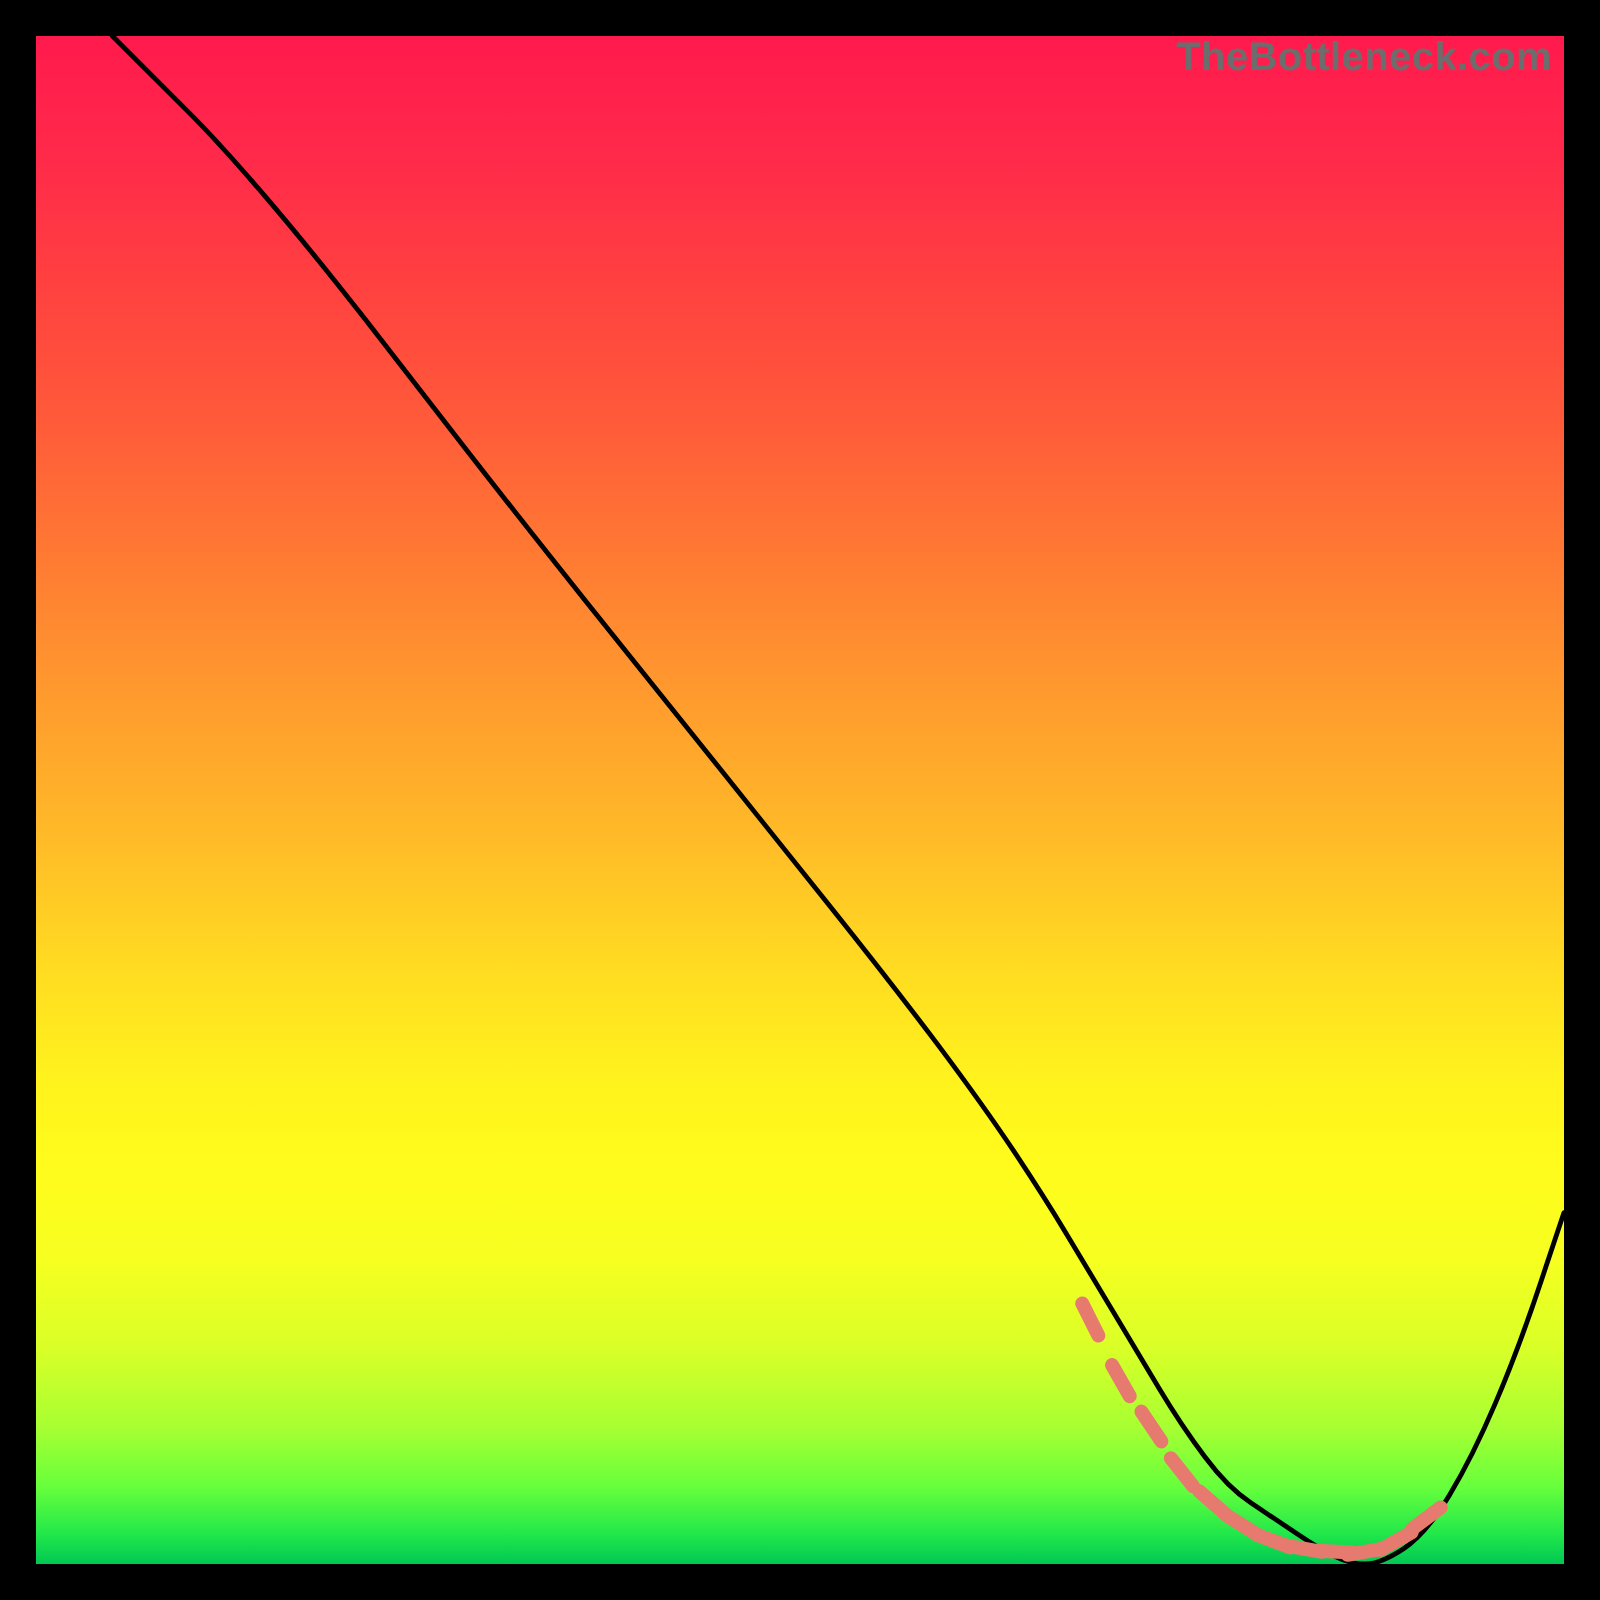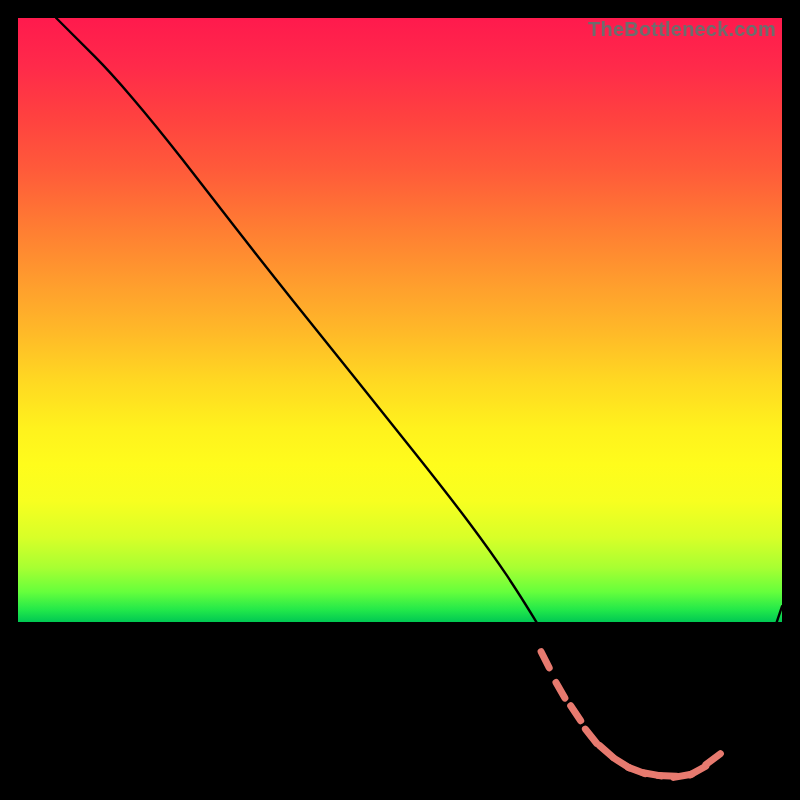--- a/index.html
+++ b/index.html
@@ -15,21 +15,21 @@
     position: relative;
     width: 800px;
     height: 800px;
     background: #000;
   }
   .plot {
     position: absolute;
     left: 18px;
     top: 18px;
     width: 764px;
-    height: 604px;
+    height: 764px;
     
     background: linear-gradient(
       to bottom,
       #ff1a4d 0%,
       #ff2a4a 8%,
       #ff4040 16%,
       #ff5a3a 25%,
       #ff7a33 34%,
       #ff9a2e 43%,
       #ffb928 52%,

